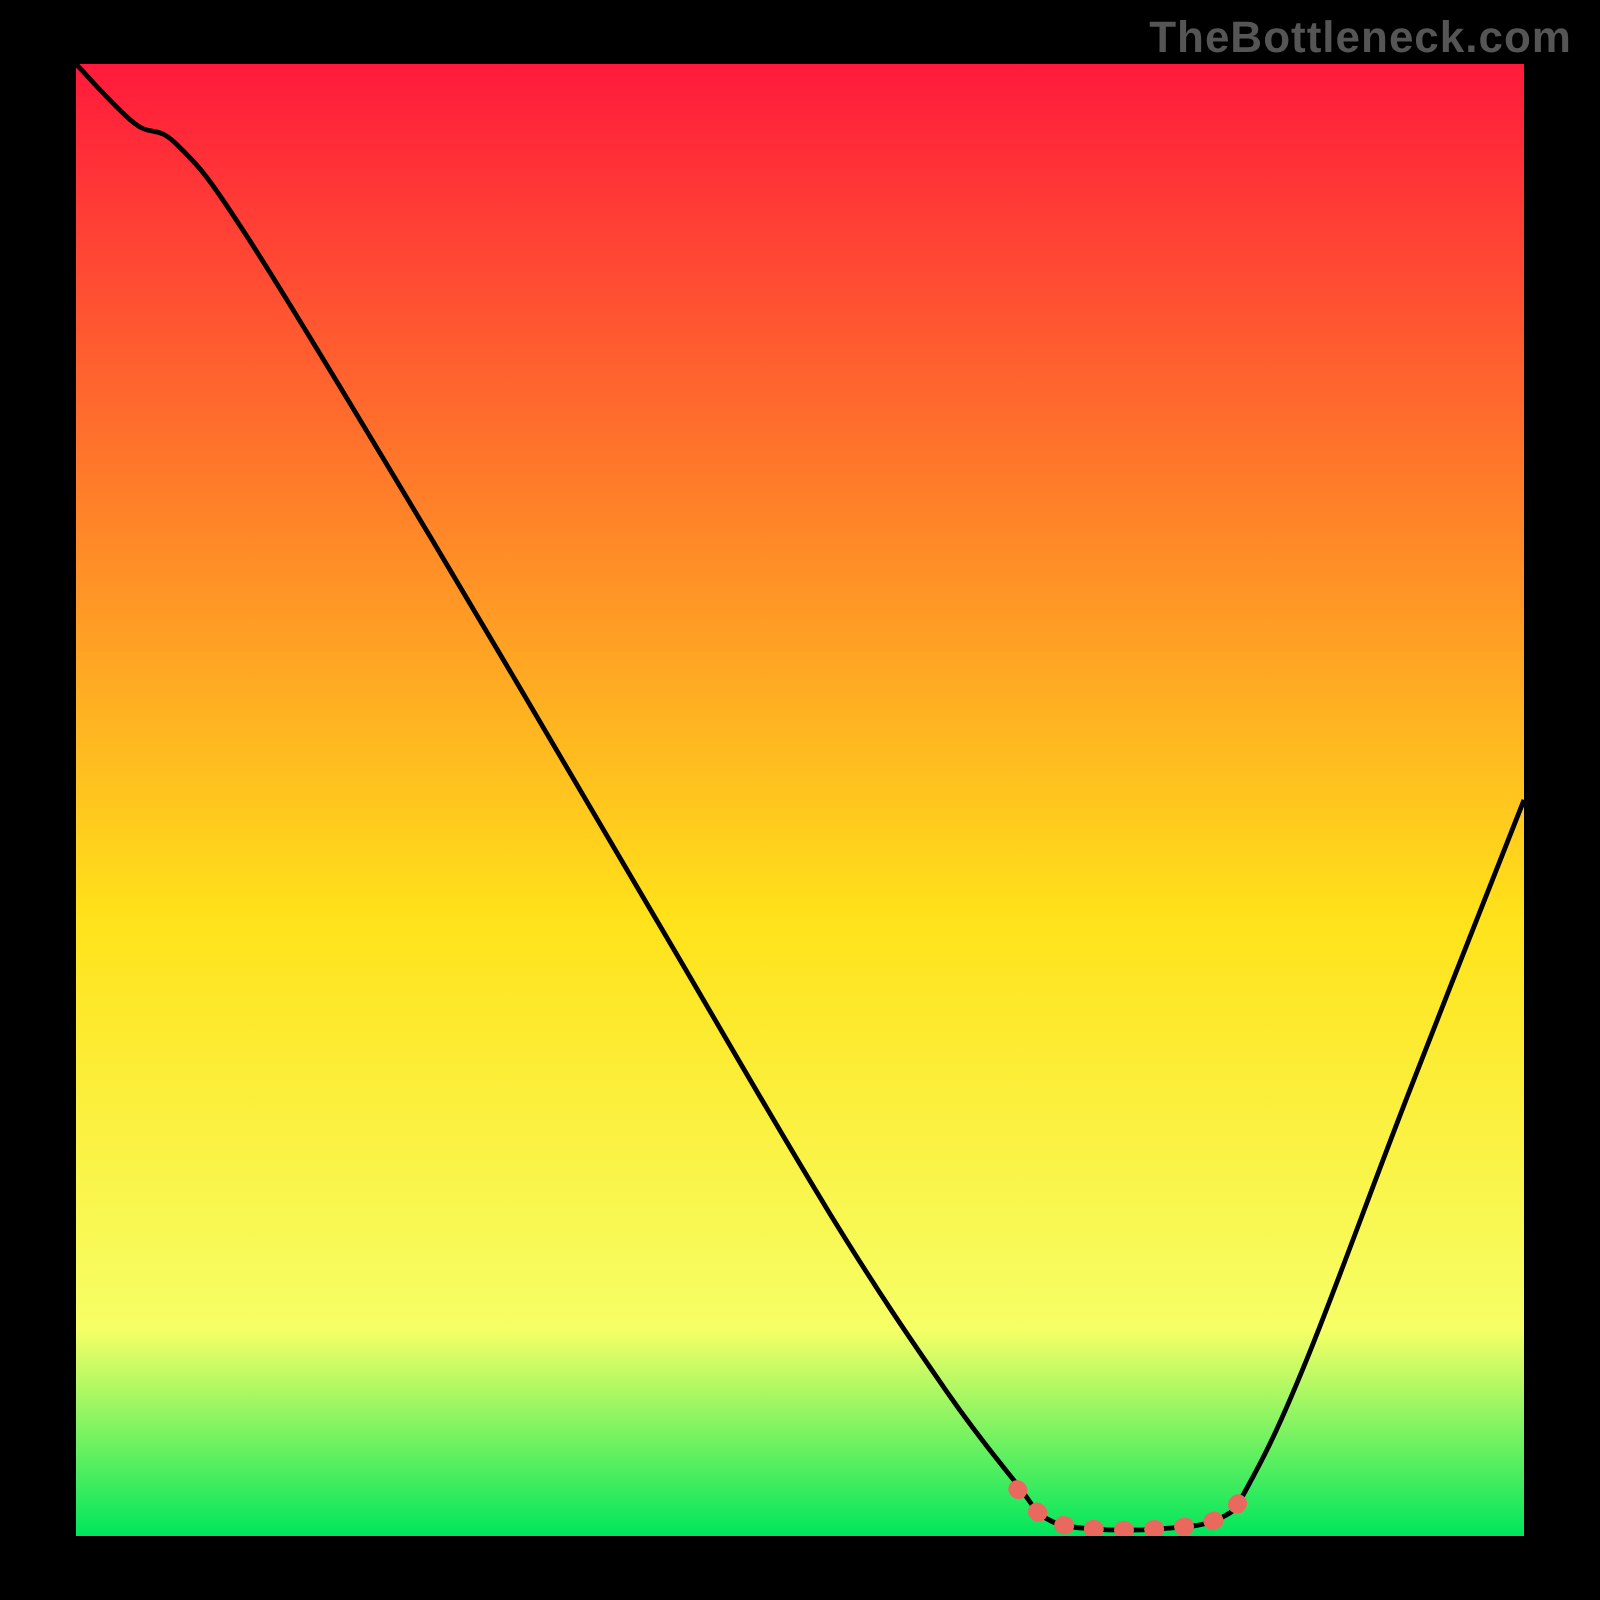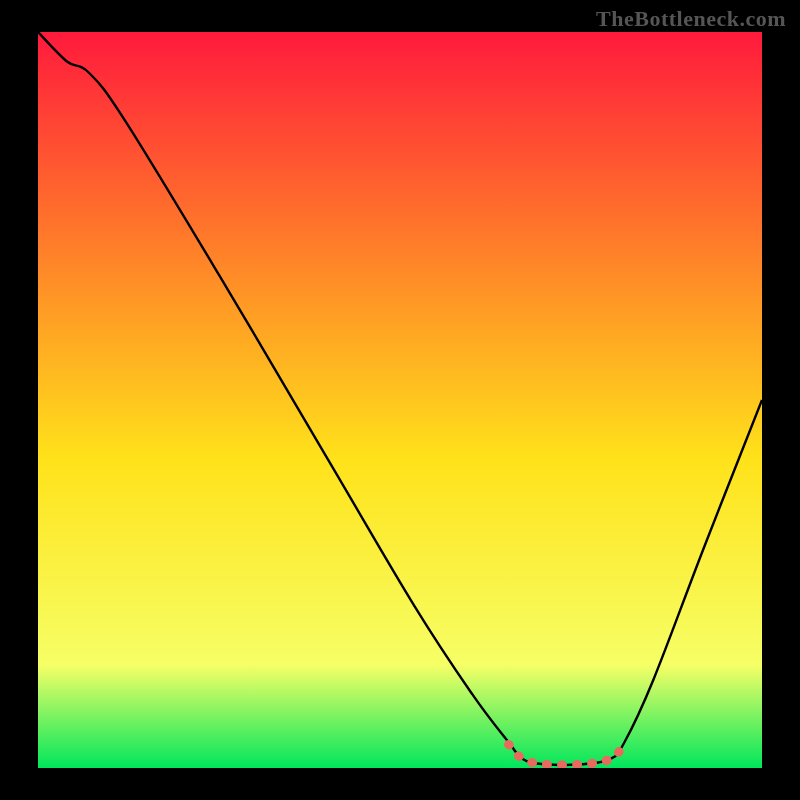--- a/index.html
+++ b/index.html
@@ -9,21 +9,20 @@
     height: 800px;
     background: #000;
     overflow: hidden;
     font-family: Arial, Helvetica, sans-serif;
   }
   .wrap {
     position: relative;
     width: 800px;
     height: 680px;
     background: #000;
-    font-family: Liberation Serif, serif;
   }
   .watermark {
     position: absolute;
     top: 6px;
     right: 14px;
     color: #555;
     font-size: 22px;
     font-weight: bold;
     letter-spacing: 0.5px;
     user-select: none;

